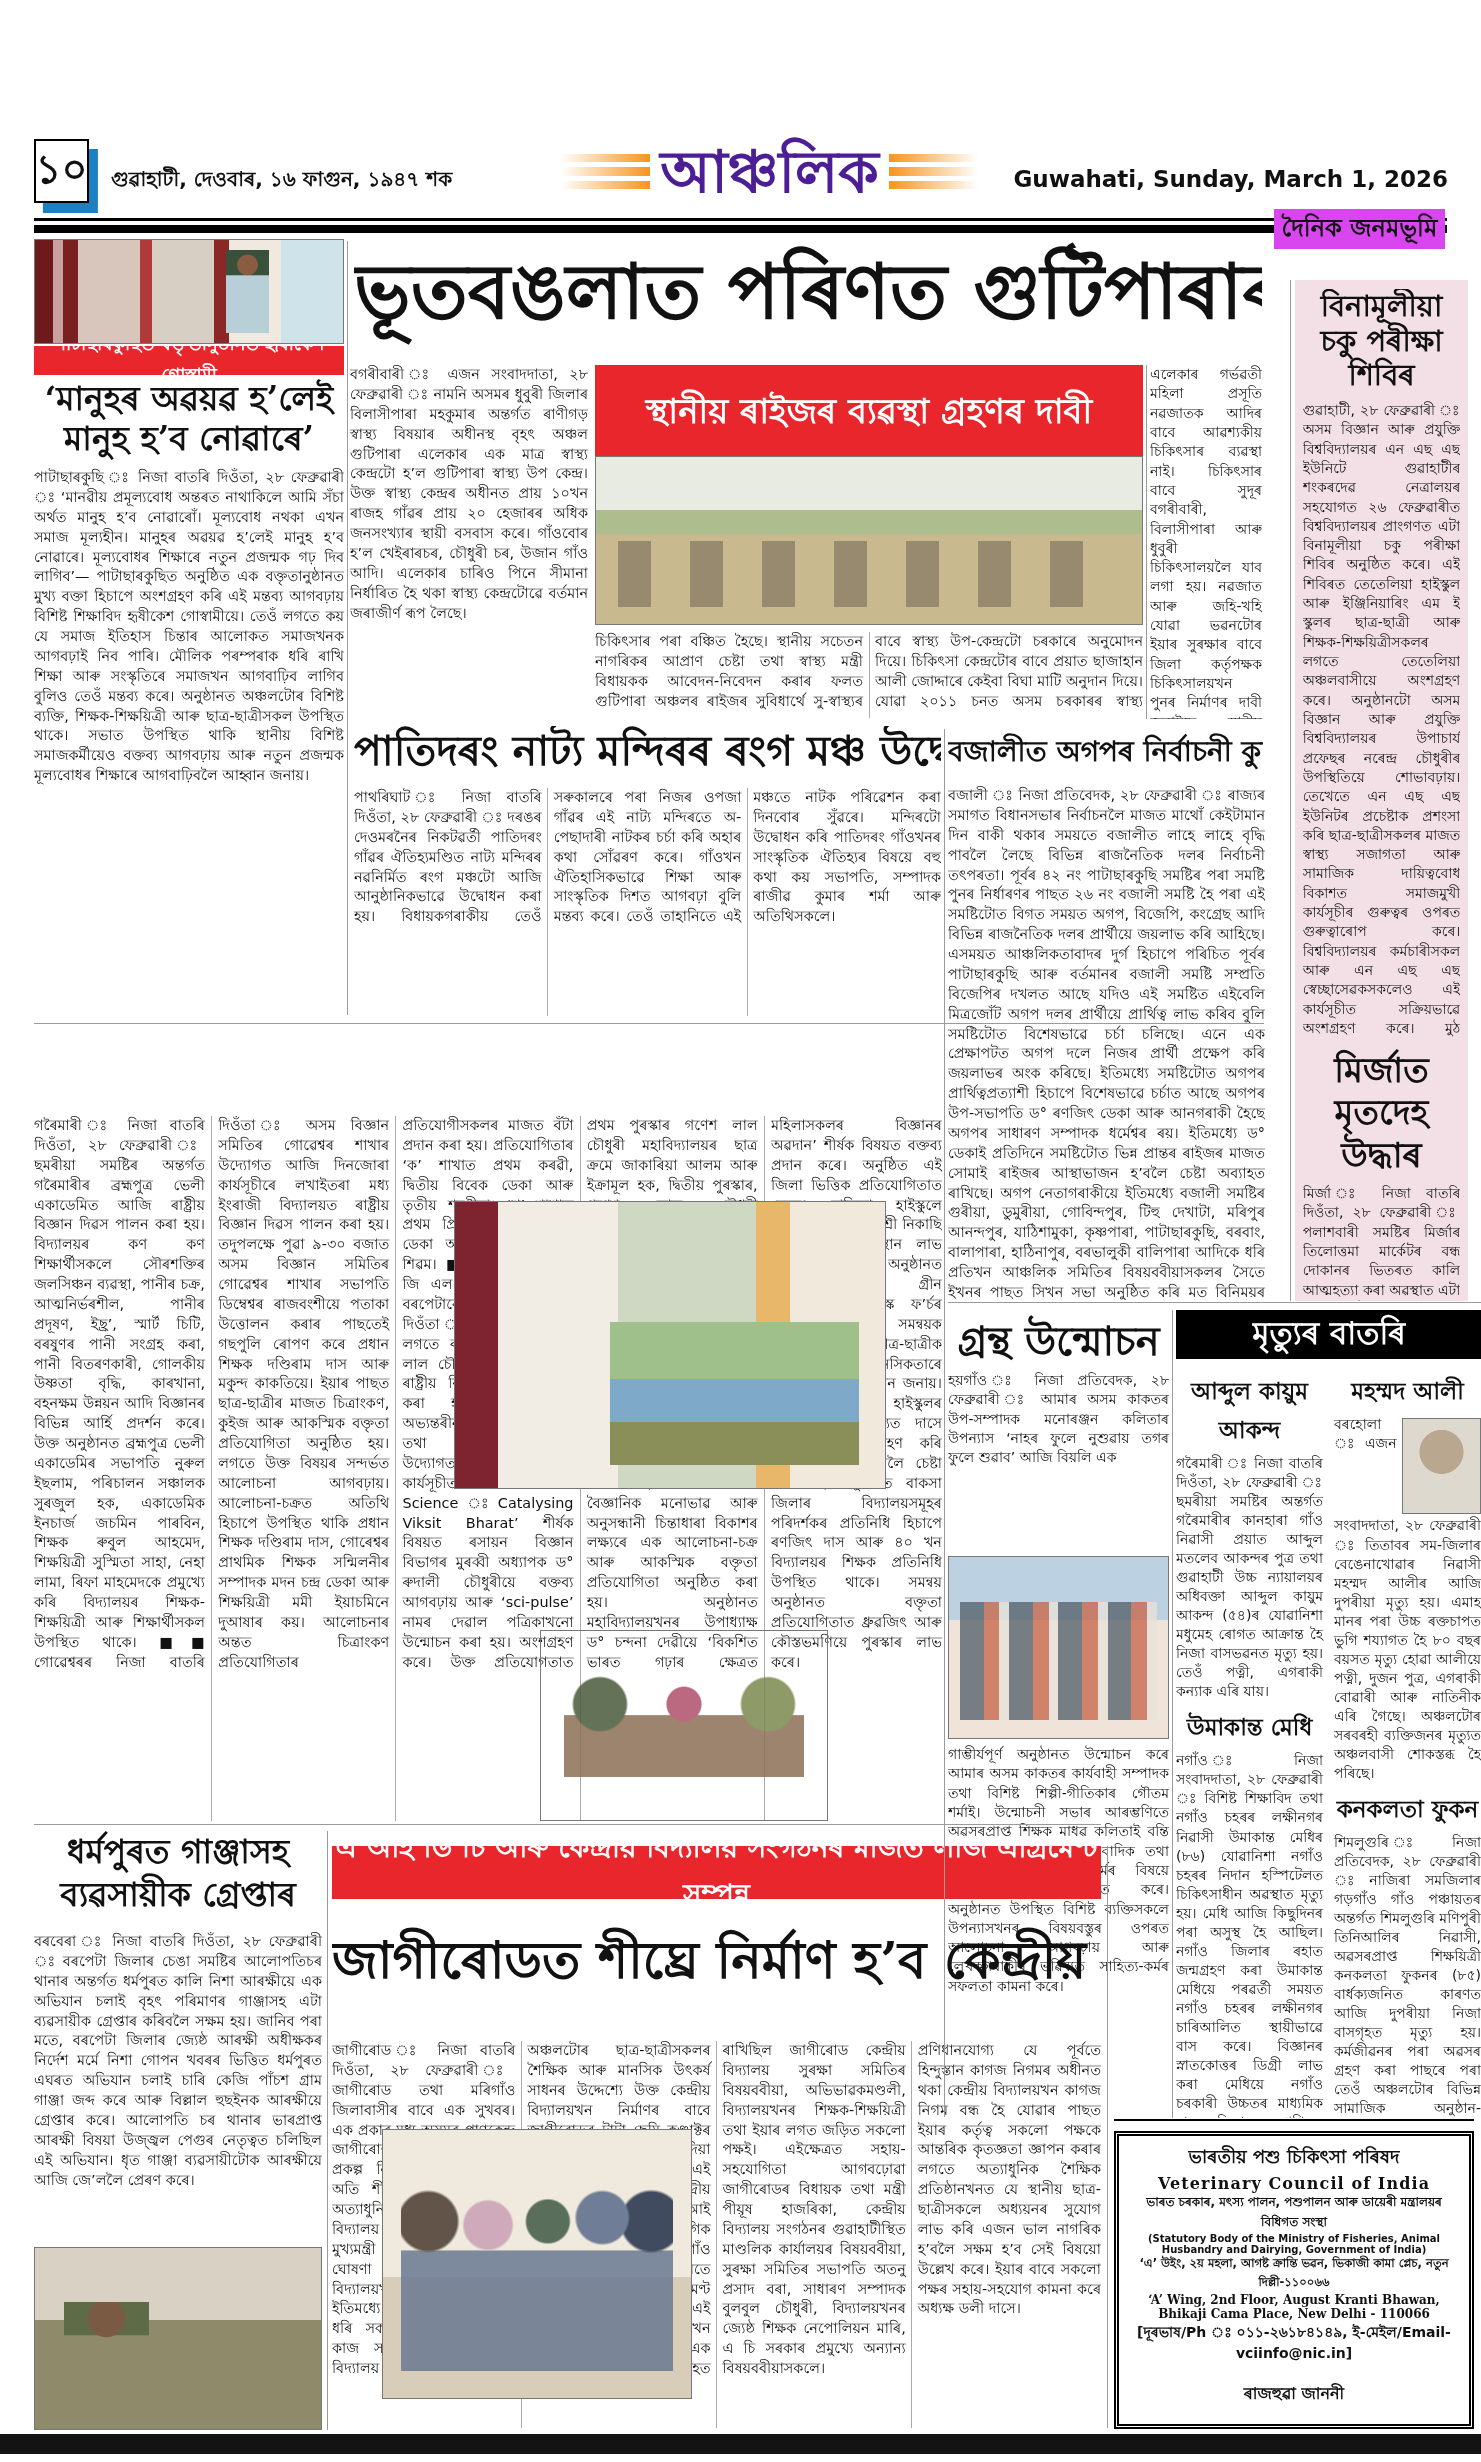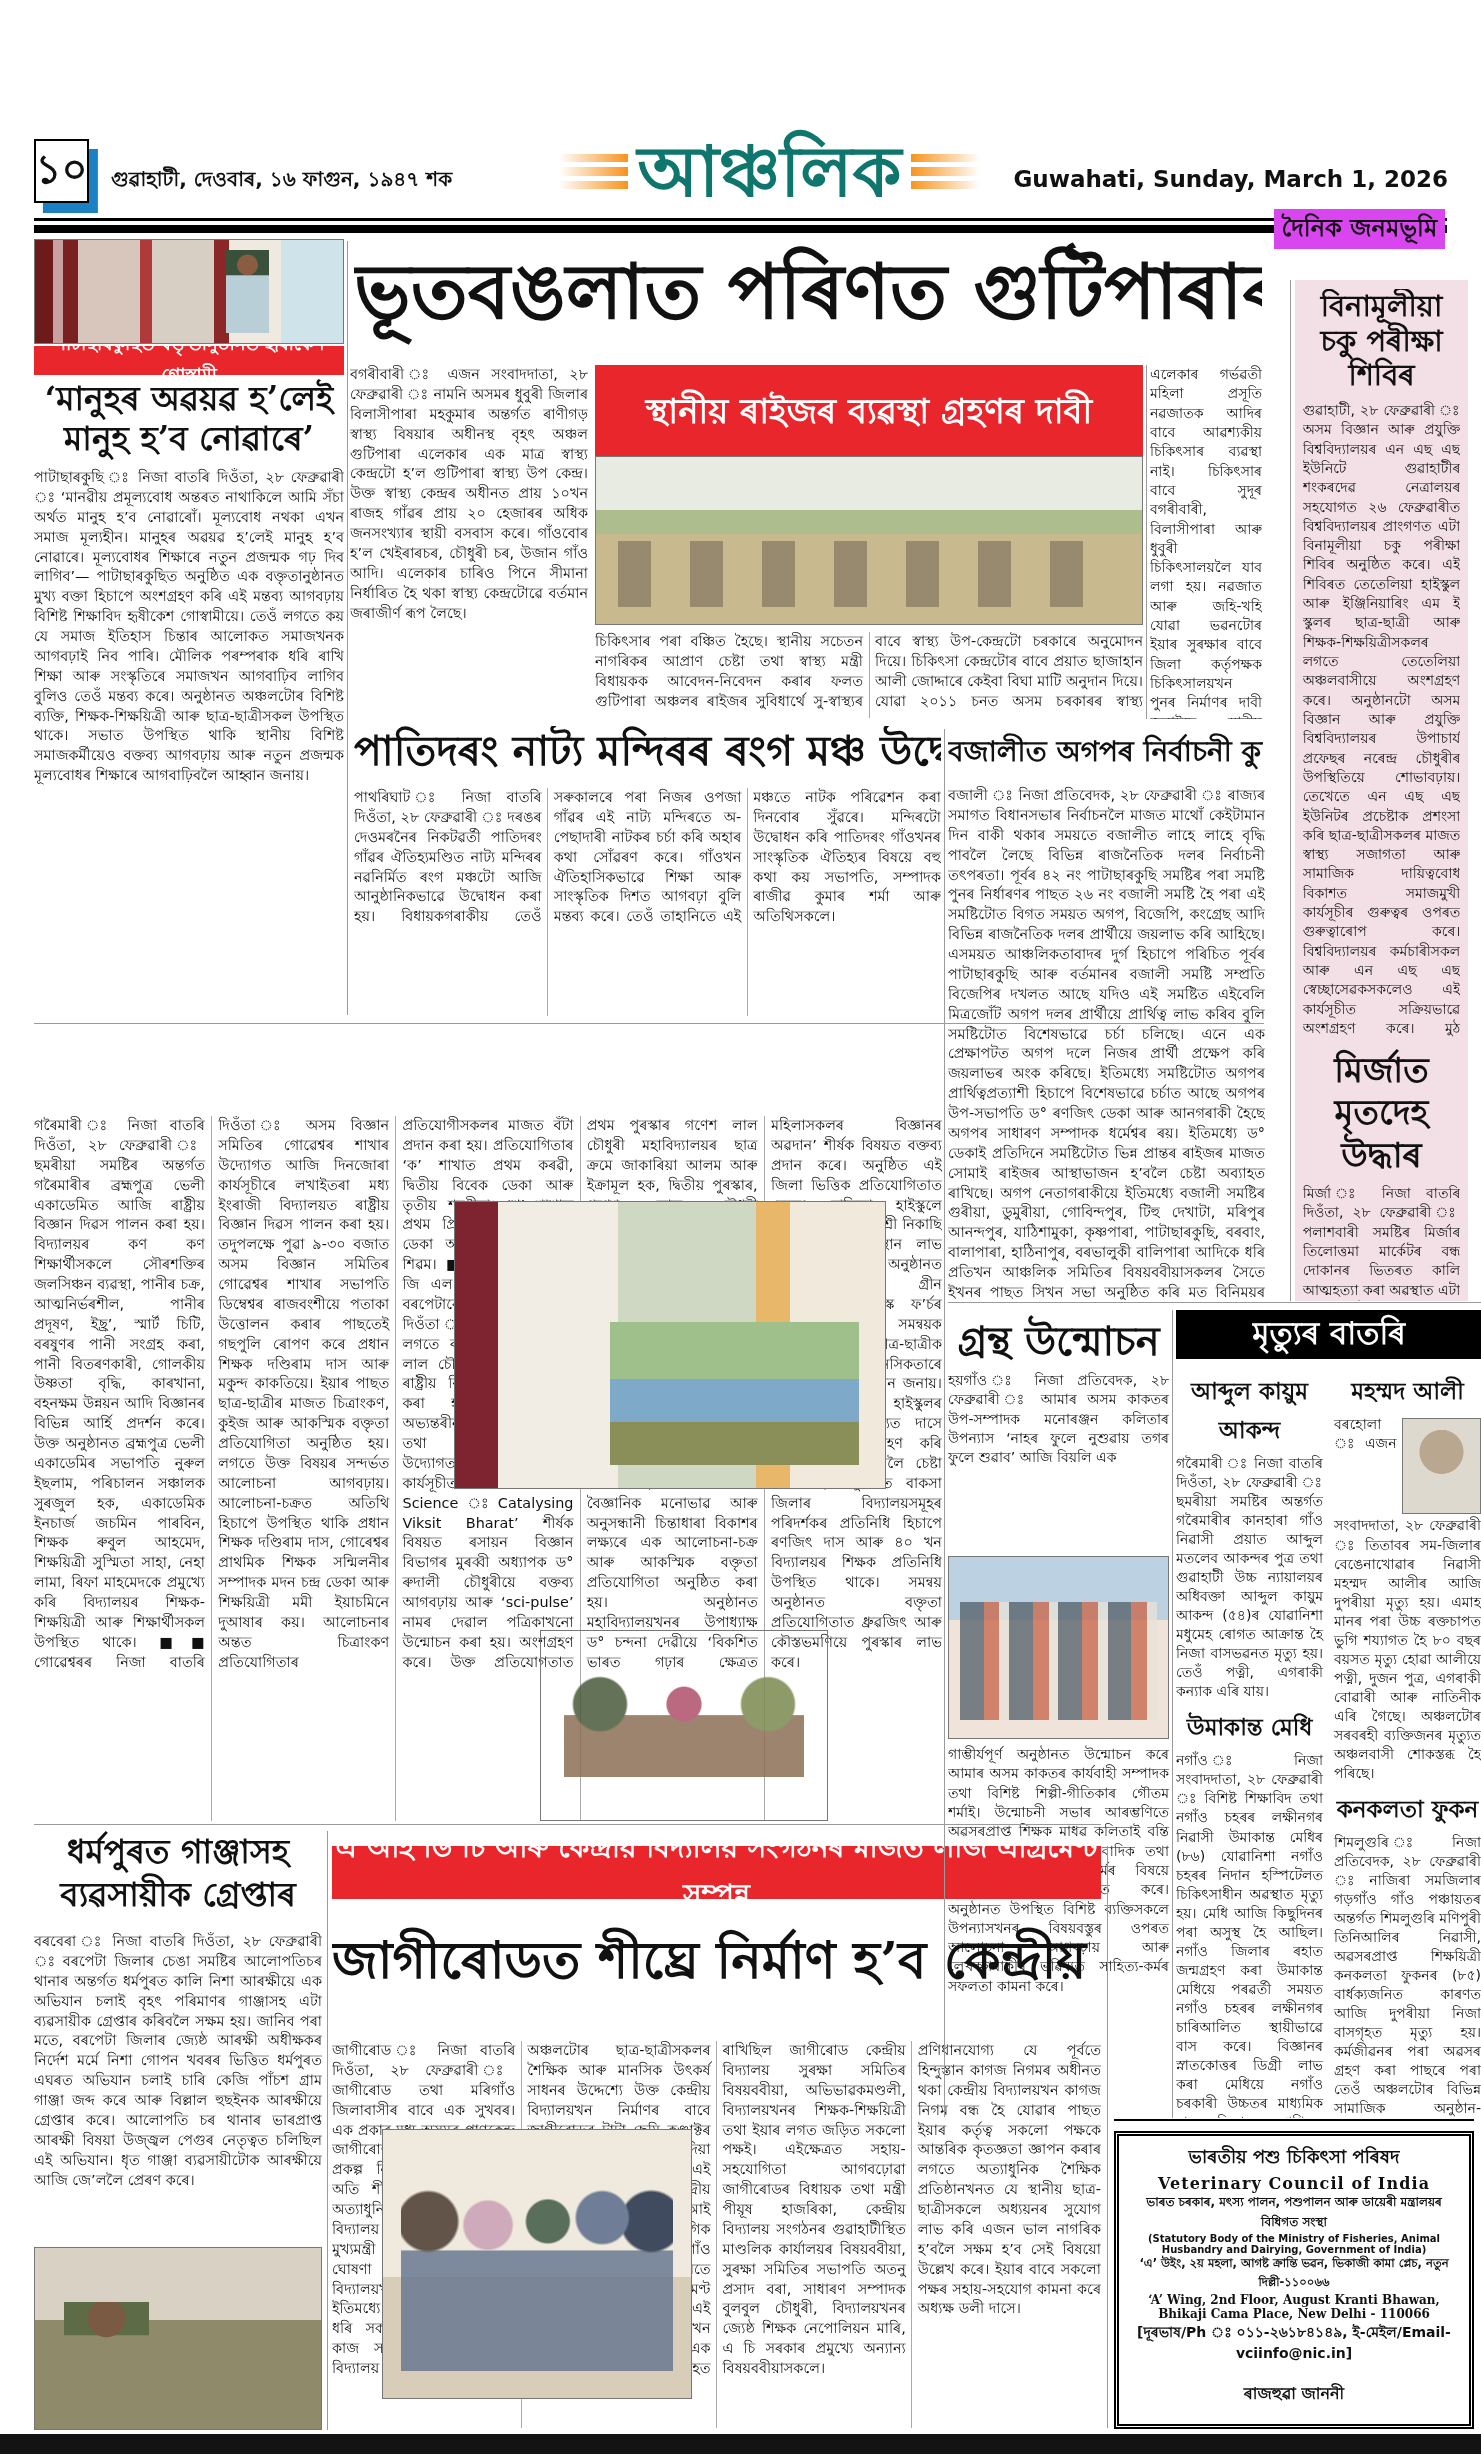--- a/index.html
+++ b/index.html
@@ -61,21 +61,21 @@
     <span>১০</span>
   </div>
   <div class="abs" style="left:111px;top:164px;font-size:20px;font-weight:bold;">গুৱাহাটী, দেওবাৰ, ১৬ ফাগুন, ১৯৪৭ শক</div>
 
   <div class="abs" style="left:559px;top:137px;width:421px;height:69px;display:flex;align-items:center;justify-content:center;gap:10px;">
     <div class="stripes l" style="width:89px;">
       <span></span>
         <span></span>
         <span></span>
     </div>
-    <div style="font-size:70px;font-weight:bold;color:#0f766e;font-family:'DejaVu Serif',serif;line-height:1;">আঞ্চলিক</div>
+    <div style="font-size:58px;font-weight:bold;color:#4c1d95;font-family:'DejaVu Serif',serif;line-height:1;">আঞ্চলিক</div>
     <div class="stripes r" style="width:89px;">
       <span></span>
         <span></span>
         <span></span>
     </div>
   </div>
 
   <div class="abs" style="right:34px;top:166px;font-size:23px;font-weight:bold;">Guwahati, Sunday, March 1, 2026</div>
 
   <div class="abs" style="left:34px;top:218px;width:1413px;height:2.8px;background:#000;"></div>

